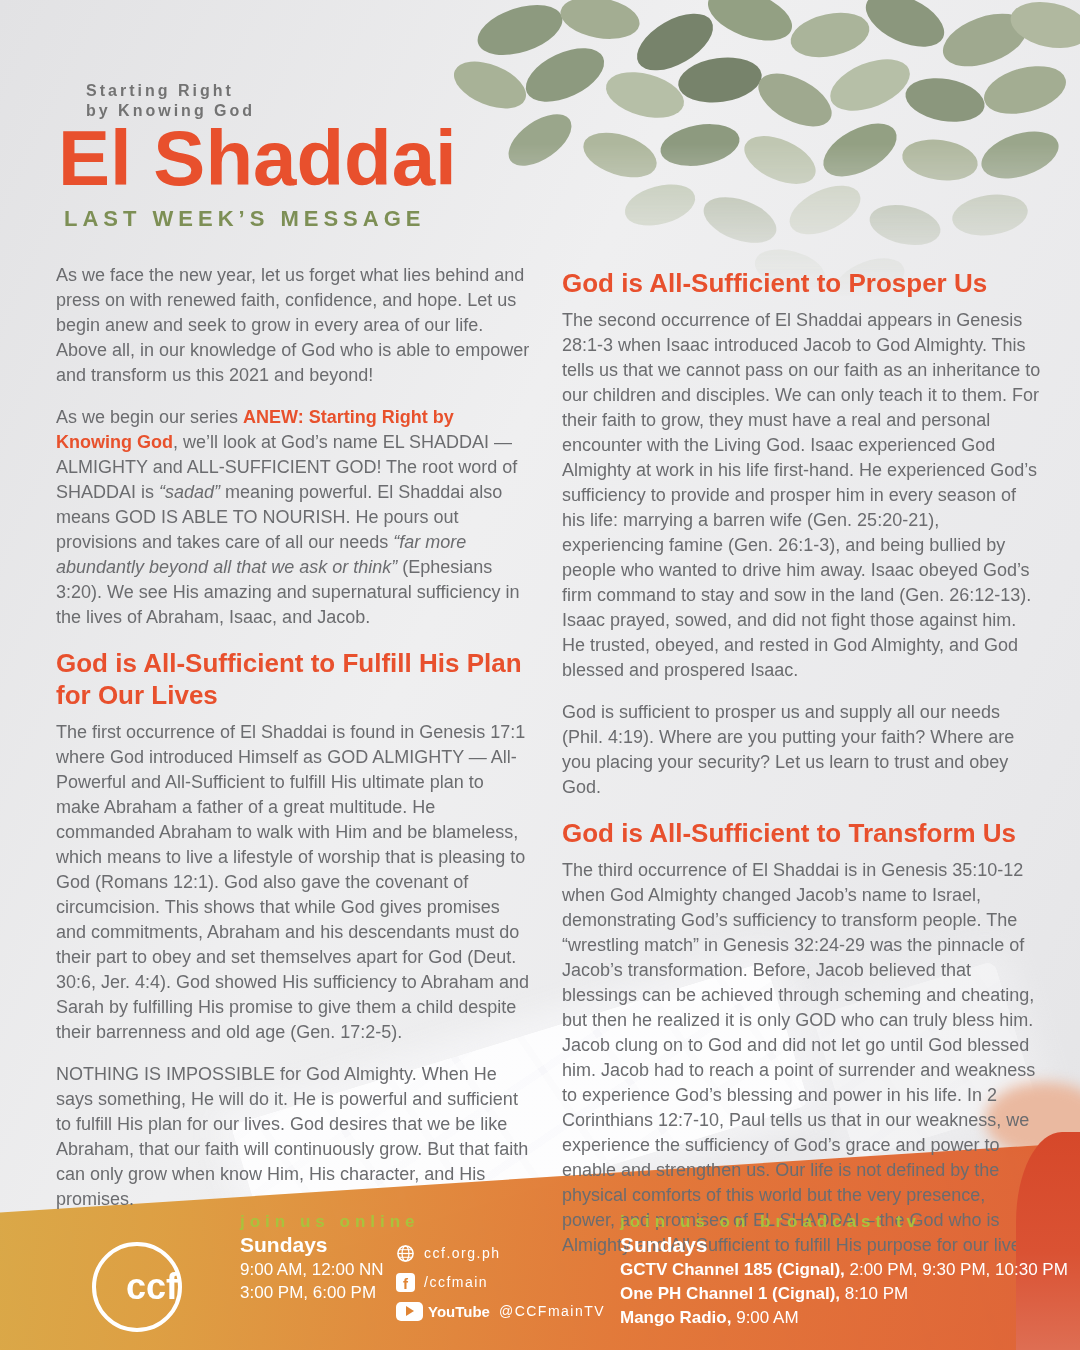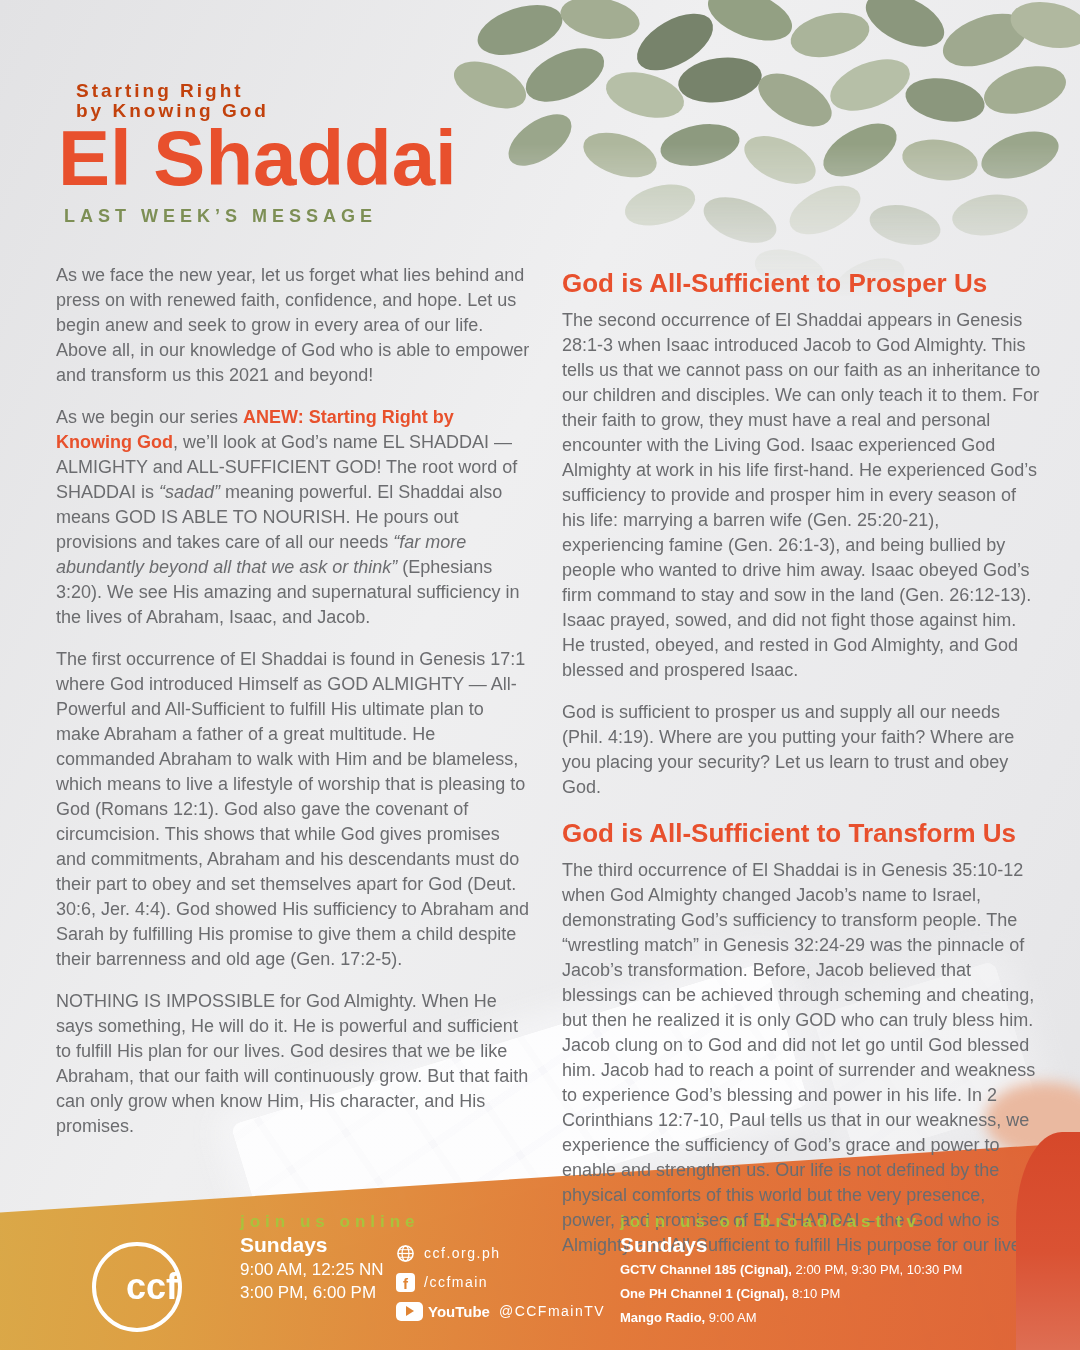--- a/index.html
+++ b/index.html
@@ -9,24 +9,24 @@
   .abs{position:absolute;}
 
   
   #plant{top:0;right:0;width:680px;height:320px;z-index:1;
          -webkit-mask-image:linear-gradient(to bottom,#000 45%,transparent 93%);
          mask-image:linear-gradient(to bottom,#000 45%,transparent 93%);}
 
   
   #brand-row{top:78px;left:64px;z-index:5;display:flex;align-items:flex-start;}
   #brand{font-size:42px;font-weight:800;letter-spacing:13px;color:#e8502d;line-height:1;}
-  #series{margin-left:12px;margin-top:3px;color:#c2410c;font-weight:700;font-size:19px;
+  #series{margin-left:22px;margin-top:3px;color:#737373;font-weight:700;font-size:16px;
           letter-spacing:3px;line-height:20px;}
   #title{top:116px;left:58px;font-size:78px;font-weight:700;color:#e8502d;letter-spacing:0px;z-index:5;line-height:1.1;}
-  #kicker{top:206px;left:64px;font-size:18px;font-weight:700;letter-spacing:5px;color:#7d8f55;z-index:5;}
+  #kicker{top:206px;left:64px;font-size:22px;font-weight:700;letter-spacing:5px;color:#7d8f55;z-index:5;}
 
   
   .col{z-index:5;color:#6b6c6f;font-size:18px;line-height:25px;}
   #col-left{top:263px;left:56px;width:476px;}
   #col-right{top:261px;left:562px;width:480px;}
   .col p{margin:0 0 17px 0;}
   h2{margin:6px 0 9px 0;font-size:26px;line-height:32px;font-weight:700;color:#e8502d;}
   .b-orange{font-weight:700;color:#e8512c;}
   .i{font-style:italic;}
 
@@ -66,21 +66,21 @@
   .day{font-size:21px;font-weight:700;line-height:26px;}
   .times{font-size:17px;line-height:23px;}
   #links{position:absolute;left:396px;top:143px;}
   .link-row{display:flex;align-items:center;margin-bottom:9px;height:20px;}
   .link-label{font-size:14px;letter-spacing:1.5px;margin-left:9px;}
   .fb-badge{width:19px;height:19px;background:#fff;border-radius:4px;color:#e08434;
      font-weight:700;font-size:15px;display:flex;align-items:flex-end;justify-content:center;line-height:17px;}
   .yt-badge{width:27px;height:19px;background:#fff;border-radius:5px;display:flex;align-items:center;justify-content:center;}
   .yt-tri{width:0;height:0;border-left:8px solid #e08434;border-top:5px solid transparent;border-bottom:5px solid transparent;}
   .yt-word{font-size:15px;font-weight:700;margin-left:5px;}
-  .bc-line{font-size:13px;line-height:24px;}
+  .bc-line{font-size:17px;line-height:24px;}
   .bc-line b{font-weight:700;}
 </style>
 </head>
 <body>
 
 <svg id="plant" class="abs" viewBox="0 0 680 320" aria-hidden="true">
   <g>
     <ellipse cx="120" cy="30" rx="44" ry="22" fill="#8d9a7f" transform="rotate(-18 120 30)"></ellipse>
     <ellipse cx="200" cy="18" rx="40" ry="20" fill="#a3ad92" transform="rotate(10 200 18)"></ellipse>
     <ellipse cx="275" cy="42" rx="42" ry="22" fill="#77836b" transform="rotate(-30 275 42)"></ellipse>
@@ -119,20 +119,21 @@
     <div>Starting Right</div>
     <div>by Knowing God</div>
   </div>
 </div>
 <div id="title" class="abs">El Shaddai</div>
 <div id="kicker" class="abs">LAST WEEK’S MESSAGE</div>
 
 <div id="col-left" class="abs col">
   <p><span>As we face the new year, let us forget what lies behind and press on with renewed faith, confidence, and hope. Let us begin anew and seek to grow in every area of our life. Above all, in our knowledge of God who is able to empower and transform us this 2021 and beyond!</span></p>
   <p><span>As we begin our series </span><span class="b-orange">ANEW: Starting Right by Knowing God</span><span>, we’ll look at God’s name EL SHADDAI — ALMIGHTY and ALL-SUFFICIENT GOD! The root word of SHADDAI is </span><span class="i">“sadad”</span><span> meaning powerful. El Shaddai also means GOD IS ABLE TO NOURISH. He pours out provisions and takes care of all our needs </span><span class="i">“far more abundantly beyond all that we ask or think”</span><span> (Ephesians 3:20). We see His amazing and supernatural sufficiency in the lives of Abraham, Isaac, and Jacob.</span></p>
+  <h2>God is All-Sufficient to Fulfill His Plan for Our Lives</h2>
   <p><span>The first occurrence of El Shaddai is found in Genesis 17:1 where God introduced Himself as GOD ALMIGHTY — All-Powerful and All-Sufficient to fulfill His ultimate plan to make Abraham a father of a great multitude. He commanded Abraham to walk with Him and be blameless, which means to live a lifestyle of worship that is pleasing to God (Romans 12:1). God also gave the covenant of circumcision. This shows that while God gives promises and commitments, Abraham and his descendants must do their part to obey and set themselves apart for God (Deut. 30:6, Jer. 4:4). God showed His sufficiency to Abraham and Sarah by fulfilling His promise to give them a child despite their barrenness and old age (Gen. 17:2-5).</span></p>
   <p><span>NOTHING IS IMPOSSIBLE for God Almighty. When He says something, He will do it. He is powerful and sufficient to fulfill His plan for our lives. God desires that we be like Abraham, that our faith will continuously grow. But that faith can only grow when know Him, His character, and His promises.</span></p>
 </div>
 
 <div id="col-right" class="abs col">
   <h2>God is All-Sufficient to Prosper Us</h2>
   <p><span>The second occurrence of El Shaddai appears in Genesis 28:1-3 when Isaac introduced Jacob to God Almighty. This tells us that we cannot pass on our faith as an inheritance to our children and disciples. We can only teach it to them. For their faith to grow, they must have a real and personal encounter with the Living God. Isaac experienced God Almighty at work in his life first-hand. He experienced God’s sufficiency to provide and prosper him in every season of his life: marrying a barren wife (Gen. 25:20-21), experiencing famine (Gen. 26:1-3), and being bullied by people who wanted to drive him away. Isaac obeyed God’s firm command to stay and sow in the land (Gen. 26:12-13). Isaac prayed, sowed, and did not fight those against him. He trusted, obeyed, and rested in God Almighty, and God blessed and prospered Isaac.</span></p>
   <p><span>God is sufficient to prosper us and supply all our needs (Phil. 4:19). Where are you putting your faith? Where are you placing your security? Let us learn to trust and obey God.</span></p>
   <h2>God is All-Sufficient to Transform Us</h2>
   <p><span>The third occurrence of El Shaddai is in Genesis 35:10-12 when God Almighty changed Jacob’s name to Israel, demonstrating God’s sufficiency to transform people. The “wrestling match” in Genesis 32:24-29 was the pinnacle of Jacob’s transformation. Before, Jacob believed that blessings can be achieved through scheming and cheating, but then he realized it is only GOD who can truly bless him. Jacob clung on to God and did not let go until God blessed him. Jacob had to reach a point of surrender and weakness to experience God’s blessing and power in his life. In 2 Corinthians 12:7-10, Paul tells us that in our weakness, we experience the sufficiency of God’s grace and power to enable and strengthen us. Our life is not defined by the physical comforts of this world but the very presence, power, and promises of EL SHADDAI – the God who is Almighty and All-Sufficient to fulfill His purpose for our lives!</span></p>
@@ -149,21 +150,21 @@
 <div id="hand-strip" class="abs"></div>
 
 <div id="footer-content" class="abs">
   <div id="ccf-logo">
     <span>ccf</span>
   </div>
 
   <div id="online-block">
     <div class="green-head">join us online</div>
     <div class="day">Sundays</div>
-    <div class="times">9:00 AM, 12:25 NN</div>
+    <div class="times">9:00 AM, 12:00 NN</div>
     <div class="times">3:00 PM, 6:00 PM</div>
   </div>
 
   <div id="links">
     <div class="link-row">
       <svg width="19" height="19" viewBox="0 0 20 20">
         <circle cx="10" cy="10" r="8" fill="none" stroke="#fff" stroke-width="1.6"></circle>
         <ellipse cx="10" cy="10" rx="3.6" ry="8" fill="none" stroke="#fff" stroke-width="1.3"></ellipse>
         <line x1="2" y1="10" x2="18" y2="10" stroke="#fff" stroke-width="1.3"></line>
         <line x1="3" y1="6" x2="17" y2="6" stroke="#fff" stroke-width="1.1"></line>

